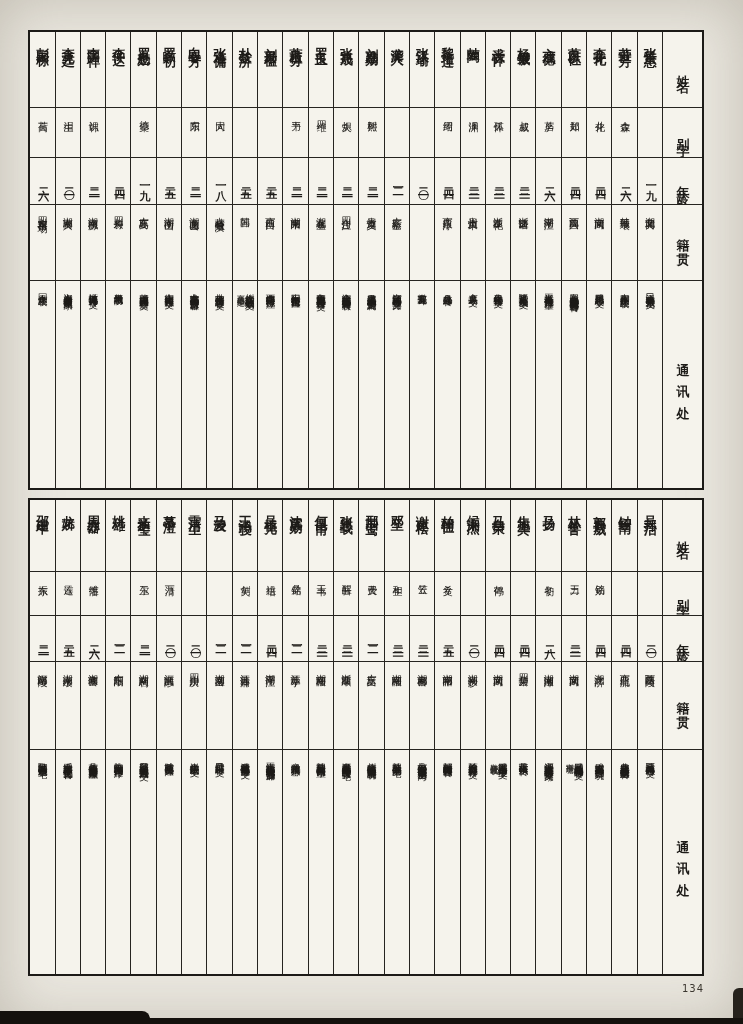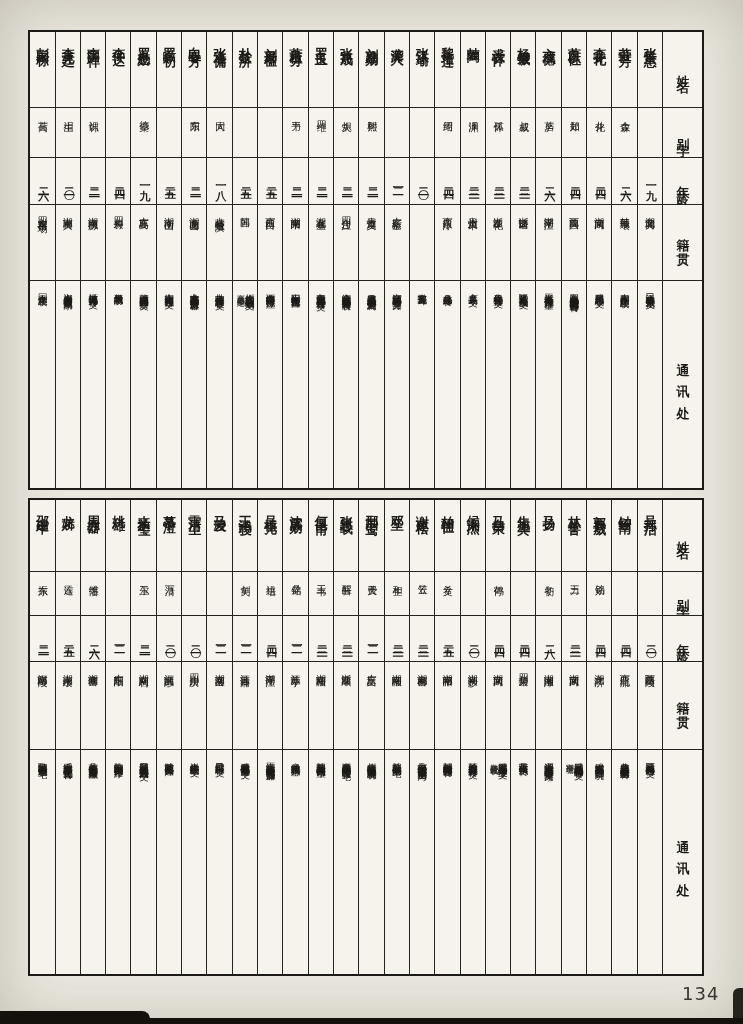--- a/index.html
+++ b/index.html
@@ -59,21 +59,21 @@
   .vtext.addr{font-size:9.5px;letter-spacing:.5px;padding-top:5px;line-height:1.12;max-height:calc(100% - 8px);}
   .vtext.sub{font-size:8px;opacity:.92;padding-top:7px;}
   .vtext.hdr{font-size:13px;font-weight:700;letter-spacing:9px;padding-top:8px;}
   .cell.h.r-age .hdr,.cell.h.r-name .hdr,.cell.h.r-zi .hdr{letter-spacing:5px;padding-top:0;}
   .cell.h.r-origin .hdr{letter-spacing:14px;padding-top:0;}
   .cell.h.r-addr .hdr{letter-spacing:22px;padding-top:0;}
   .cell.h{align-items:center;}
 
   .page-number{
     position:absolute;left:682px;top:983px;
-    font-size:18px;color:#3a362f;letter-spacing:1px;
+    font-size:10px;color:#3a362f;letter-spacing:1px;
   }
 </style>
 </head>
 <body>
 
 <div class="page">
   <div class="dir-table t1" id="table-0">
       <div class="col header-col">
         <div class="cell h r-name">
           <span class="vtext hdr">姓名</span>

